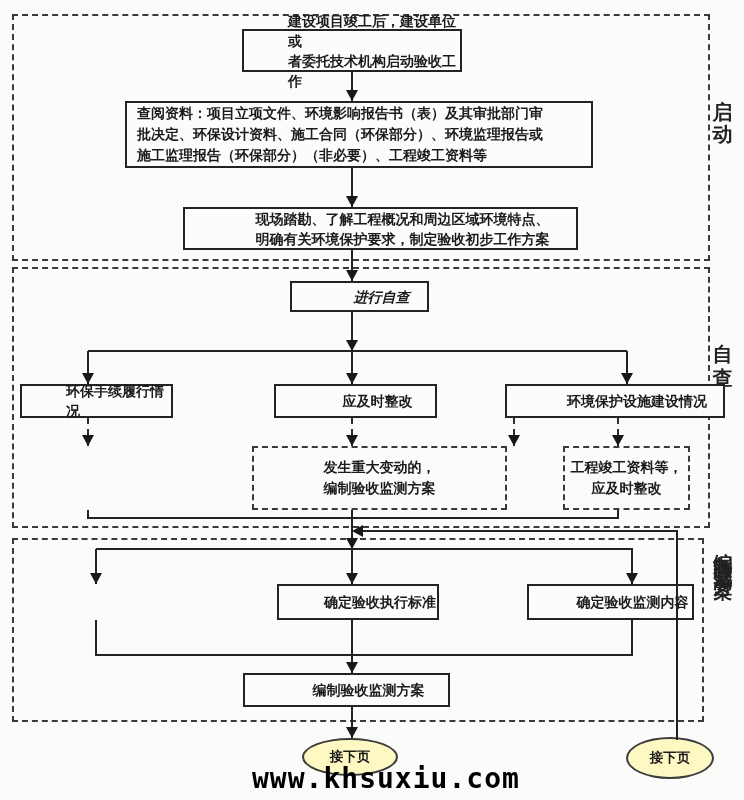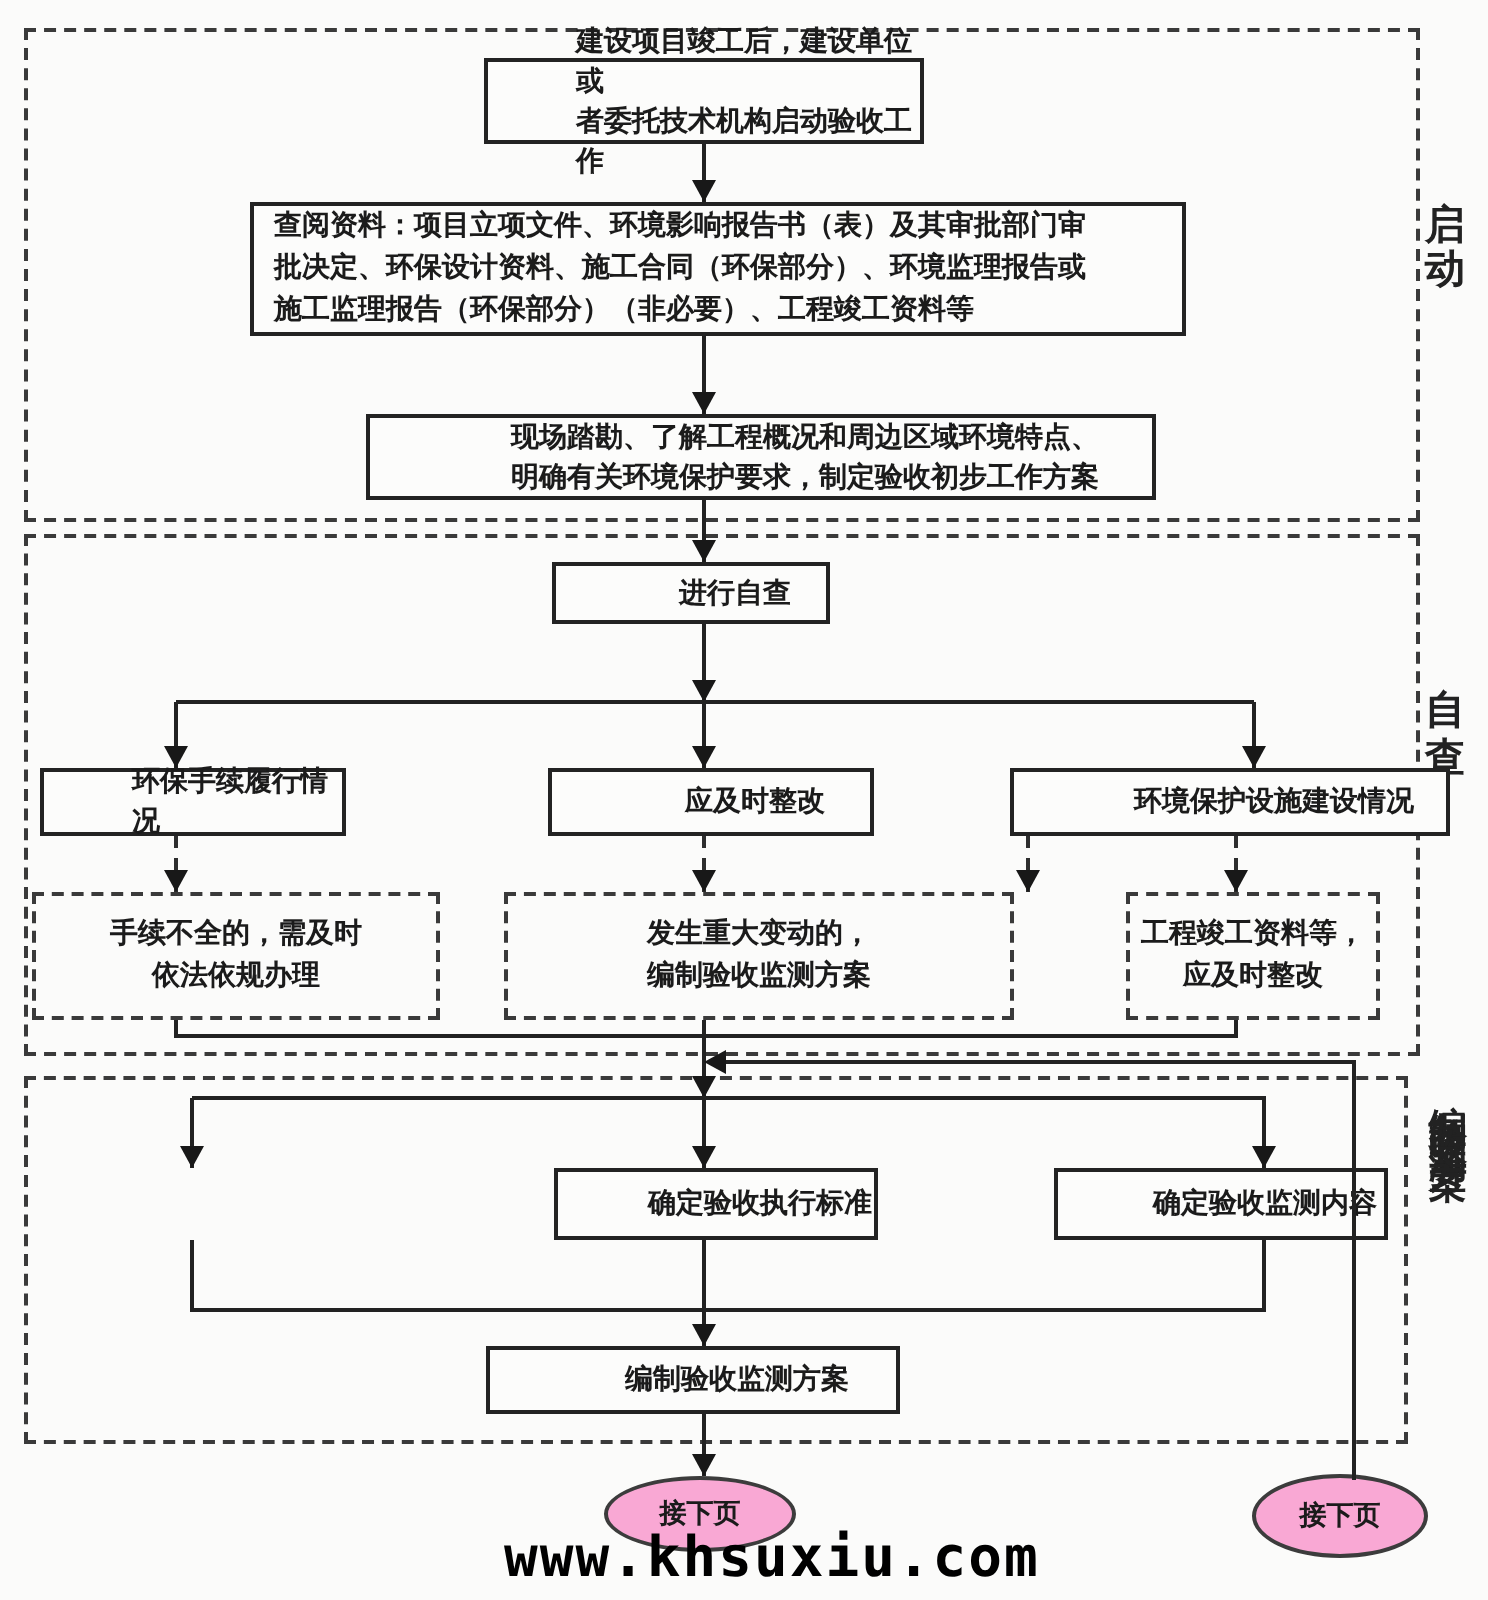--- a/index.html
+++ b/index.html
@@ -21,21 +21,21 @@
   
   .dbox{
     position:absolute; border:2px dashed #3a3a3a; background:transparent;
     display:flex; align-items:center; justify-content:center;
     text-align:center; font-size:14px; font-weight:600; line-height:21px;
     white-space:pre-line; box-sizing:border-box;
   }
   
   .ellipse{
     position:absolute; border:2px solid #3c3c3c; border-radius:50%;
-    background:#f9a8d4; display:flex; align-items:center; justify-content:center;
+    background:#fef9c3; display:flex; align-items:center; justify-content:center;
     font-size:13.5px; font-weight:600; box-sizing:border-box;
   }
   
   .v{position:absolute; width:2px; background:#222;}
   .vd{position:absolute; width:0; border-left:2px dashed #2e2e2e;}
   .h{position:absolute; height:2px; background:#222;}
   .ad{position:absolute; width:0; height:0;
       border-left:6px solid transparent; border-right:6px solid transparent;
       border-top:11px solid #181818;}
   .al{position:absolute; width:0; height:0;
@@ -68,26 +68,24 @@
   <div class="vlabel spread8" style="left:711px; top:537px;">编制验收监测方案</div>
 
   <div class="box" style="left:242px; top:29px;  width:220px; height:43px;">建设项目竣工后，建设单位或
 者委托技术机构启动验收工作</div>
   <div class="box paragraph" style="left:125px; top:101px; width:468px; height:67px;">查阅资料：项目立项文件、环境影响报告书（表）及其审批部门审
 批决定、环保设计资料、施工合同（环保部分）、环境监理报告或
 施工监理报告（环保部分）（非必要）、工程竣工资料等</div>
   <div class="box" style="left:183px; top:207px; width:395px; height:43px;">现场踏勘、了解工程概况和周边区域环境特点、
 明确有关环境保护要求，制定验收初步工作方案</div>
 
-  <div class="box" style="left:276px; top:281px; width:139px; height:31px;">进行自查</div>
+  <div class="box" style="left:290px; top:281px; width:139px; height:31px;font-style:italic;">进行自查</div>
   <div class="box" style="left:20px;  top:384px; width:153px; height:34px;">环保手续履行情况</div>
   <div class="box" style="left:274px; top:384px; width:163px; height:34px;">应及时整改</div>
   <div class="box" style="left:505px; top:384px; width:220px; height:34px;">环境保护设施建设情况</div>
-  <div class="dbox" style="left:16px;  top:446px; width:204px; height:64px;">手续不全的，需及时
-依法依规办理</div>
   <div class="dbox" style="left:252px; top:446px; width:255px; height:64px;">发生重大变动的，
 编制验收监测方案</div>
   <div class="dbox" style="left:563px; top:446px; width:127px; height:64px;">工程竣工资料等，
 应及时整改</div>
 
   <div class="box" style="left:527px; top:584px; width:167px; height:36px;">确定验收监测内容</div>
   <div class="box" style="left:277px; top:584px; width:162px; height:36px;">确定验收执行标准</div>
   <div class="box" style="left:243px; top:673px; width:207px; height:34px;">编制验收监测方案</div>
 
   <div class="ellipse" style="left:302px; top:738px; width:96px; height:38px;">接下页</div>

